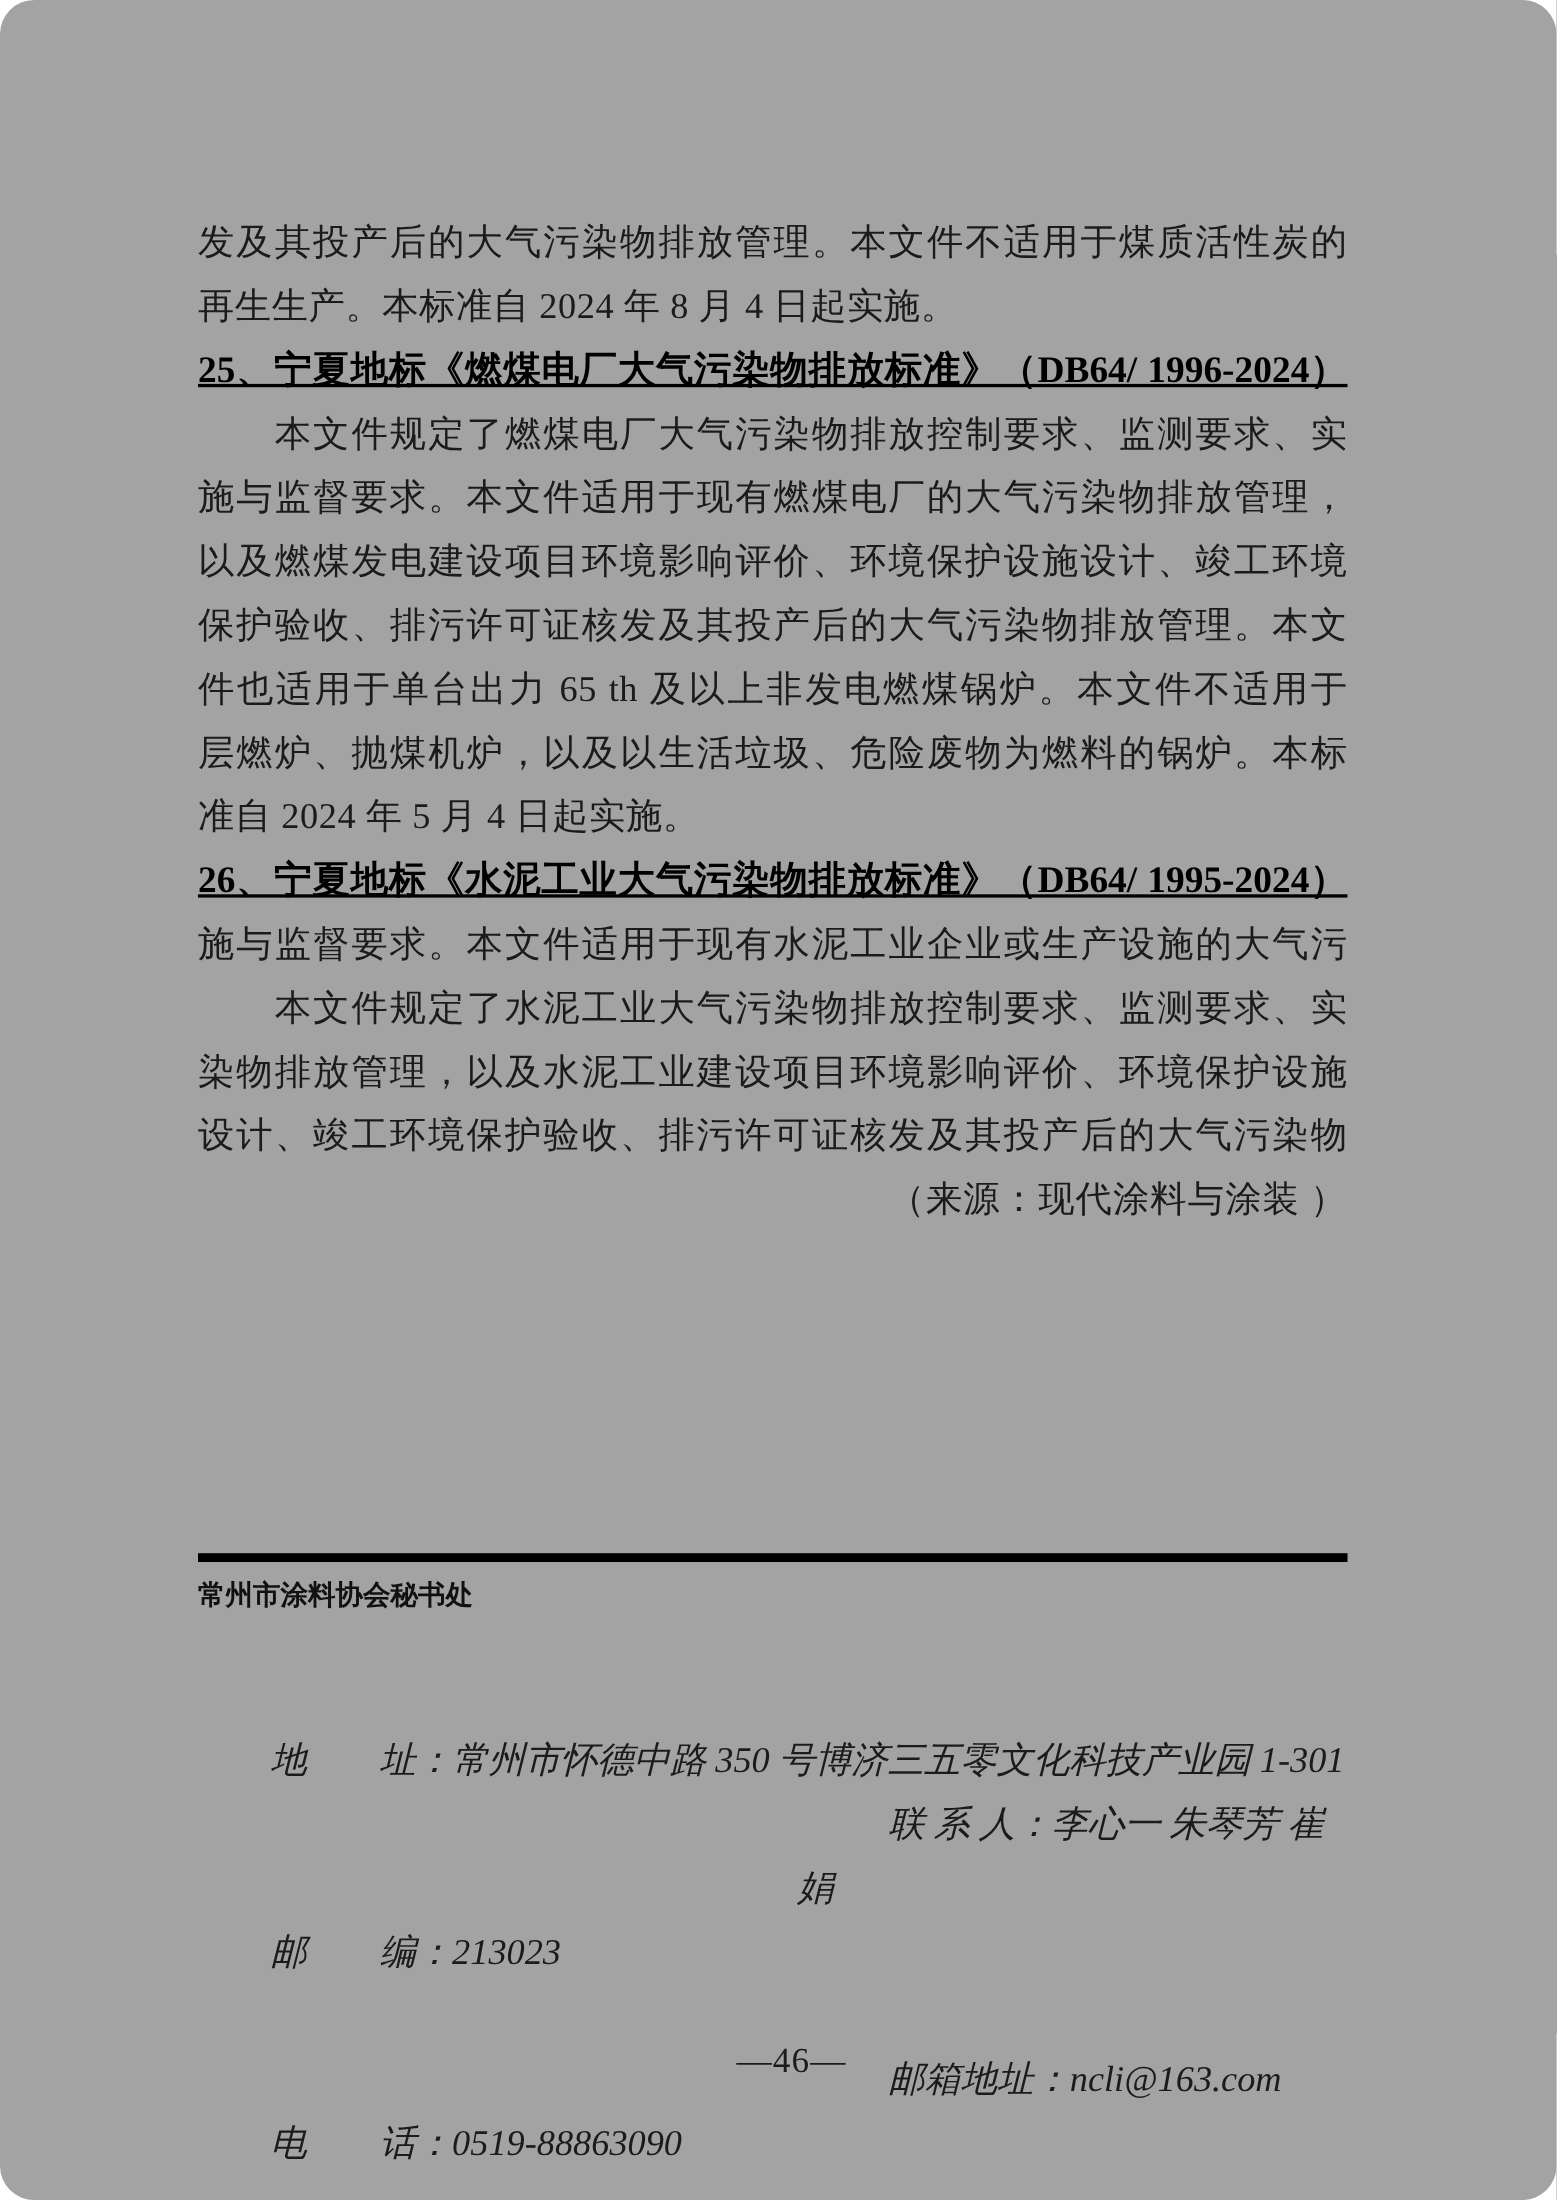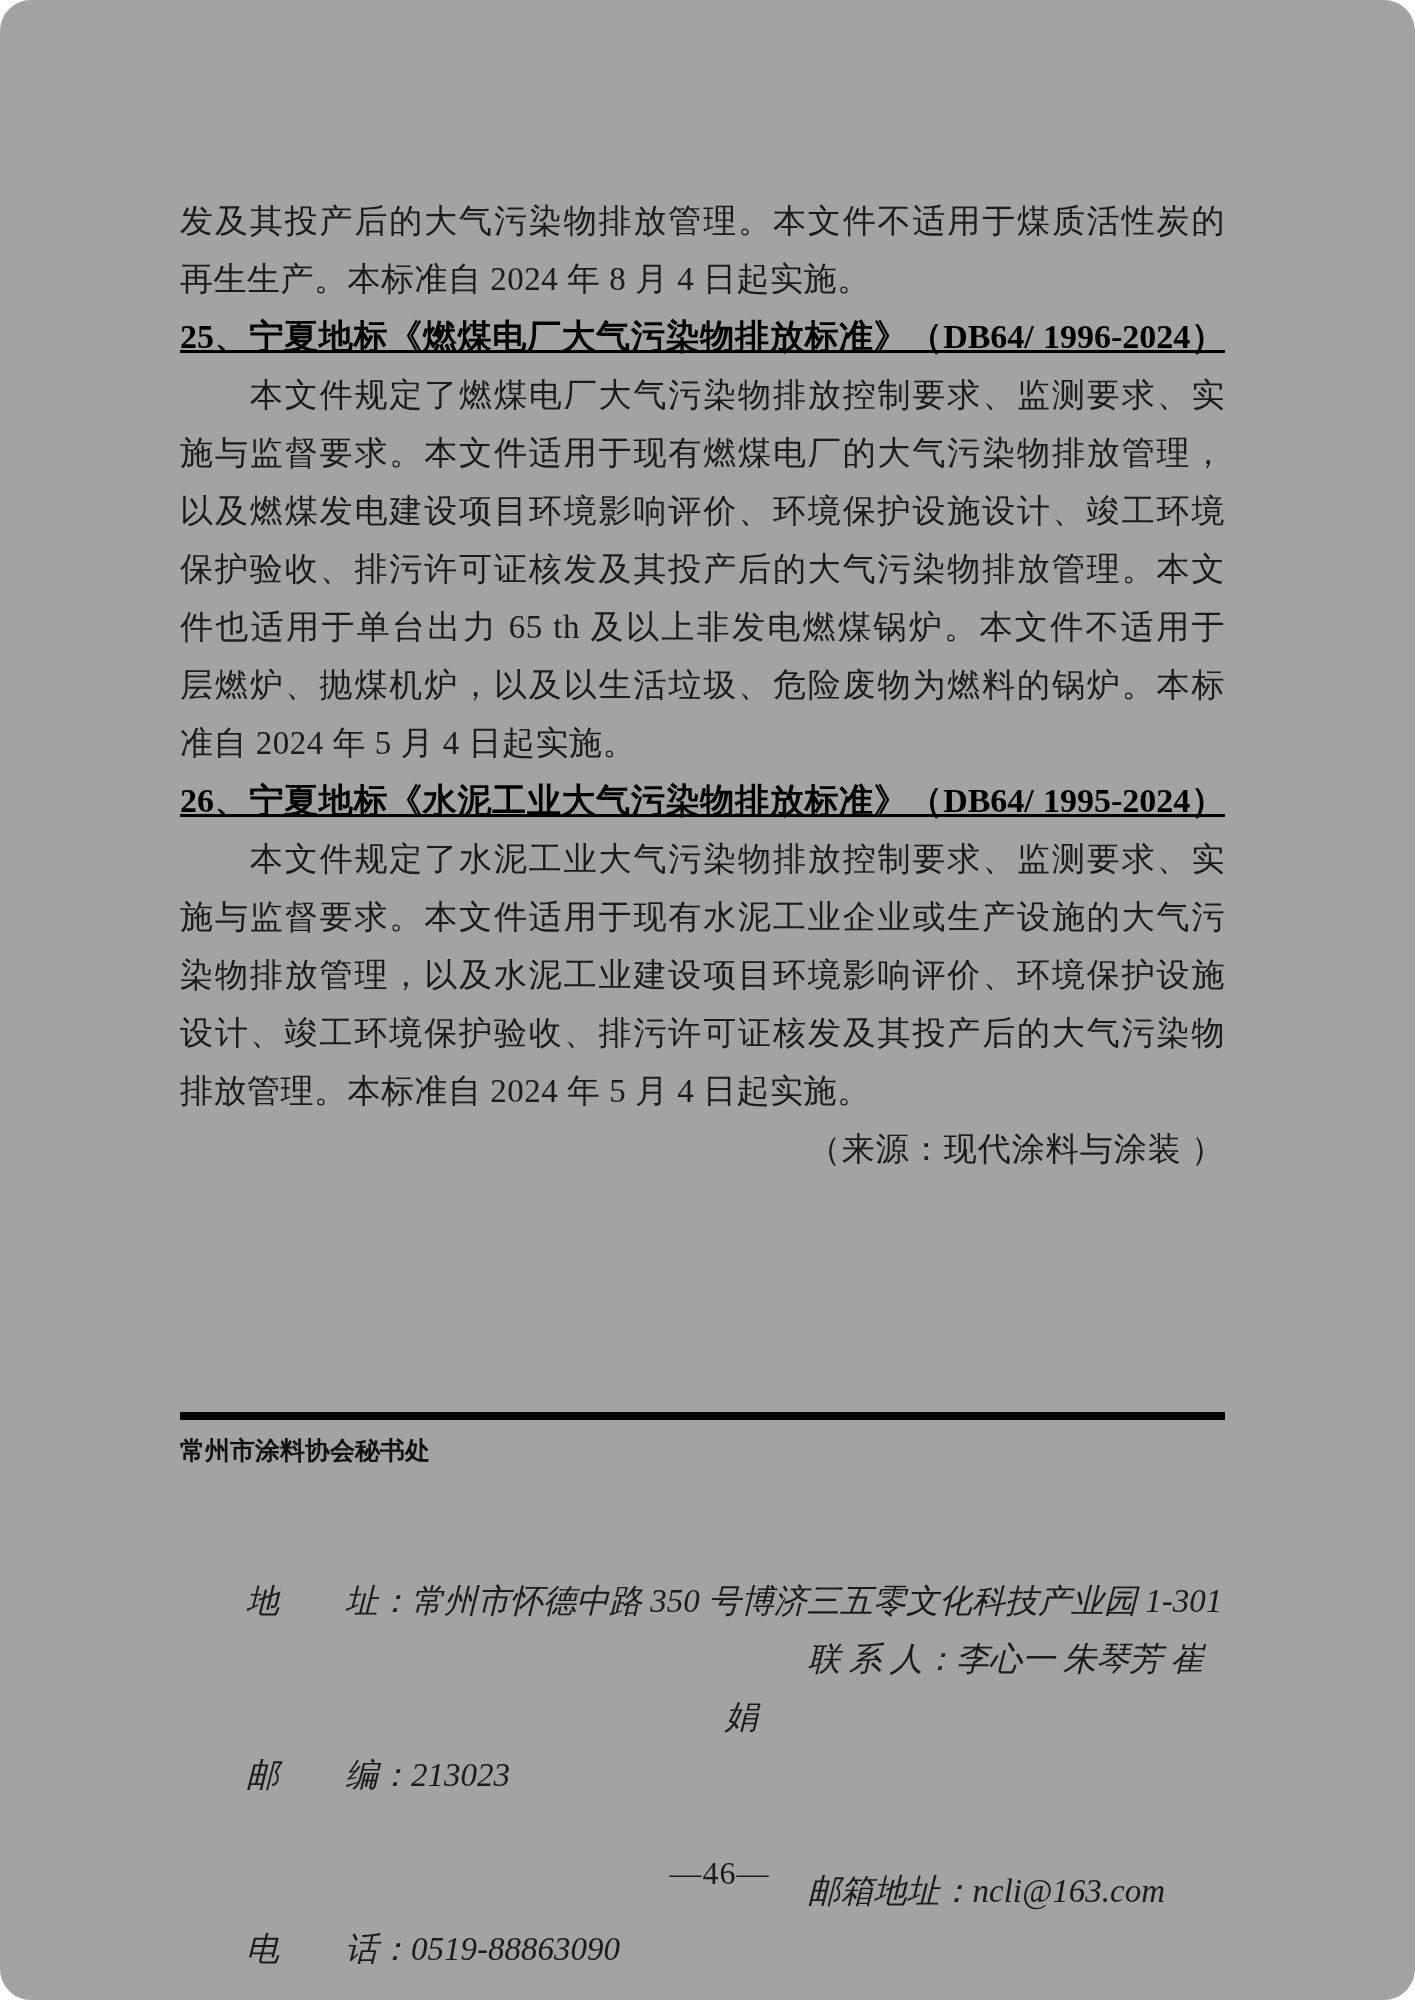--- a/index.html
+++ b/index.html
@@ -110,25 +110,24 @@
       <div class="body-line just">施与监督要求。本文件适用于现有燃煤电厂的大气污染物排放管理，</div>
       <div class="body-line just">以及燃煤发电建设项目环境影响评价、环境保护设施设计、竣工环境</div>
       <div class="body-line just">保护验收、排污许可证核发及其投产后的大气污染物排放管理。本文</div>
       <div class="body-line just">件也适用于单台出力 65 th 及以上非发电燃煤锅炉。本文件不适用于</div>
       <div class="body-line just">层燃炉、抛煤机炉，以及以生活垃圾、危险废物为燃料的锅炉。本标</div>
       <div class="body-line last-line">准自 2024 年 5 月 4 日起实施。</div>
     </div>
 
     <div class="heading">26、宁夏地标《水泥工业大气污染物排放标准》（DB64/ 1995-2024）</div>
     <div>
+      <div class="body-line just">施与监督要求。本文件适用于现有水泥工业企业或生产设施的大气污</div>
       <div class="body-line just">　　本文件规定了水泥工业大气污染物排放控制要求、监测要求、实</div>
-      <div class="body-line just">施与监督要求。本文件适用于现有水泥工业企业或生产设施的大气污</div>
       <div class="body-line just">染物排放管理，以及水泥工业建设项目环境影响评价、环境保护设施</div>
       <div class="body-line just">设计、竣工环境保护验收、排污许可证核发及其投产后的大气污染物</div>
-      <div class="body-line last-line">排放管理。本标准自 2024 年 5 月 4 日起实施。</div>
     </div>
 
     <div class="source-line">（来源：现代涂料与涂装 ）</div>
 
   </div>
 
   <div class="footer">
     <div class="footer-divider"></div>
     <div class="org-name">常州市涂料协会秘书处</div>
 

